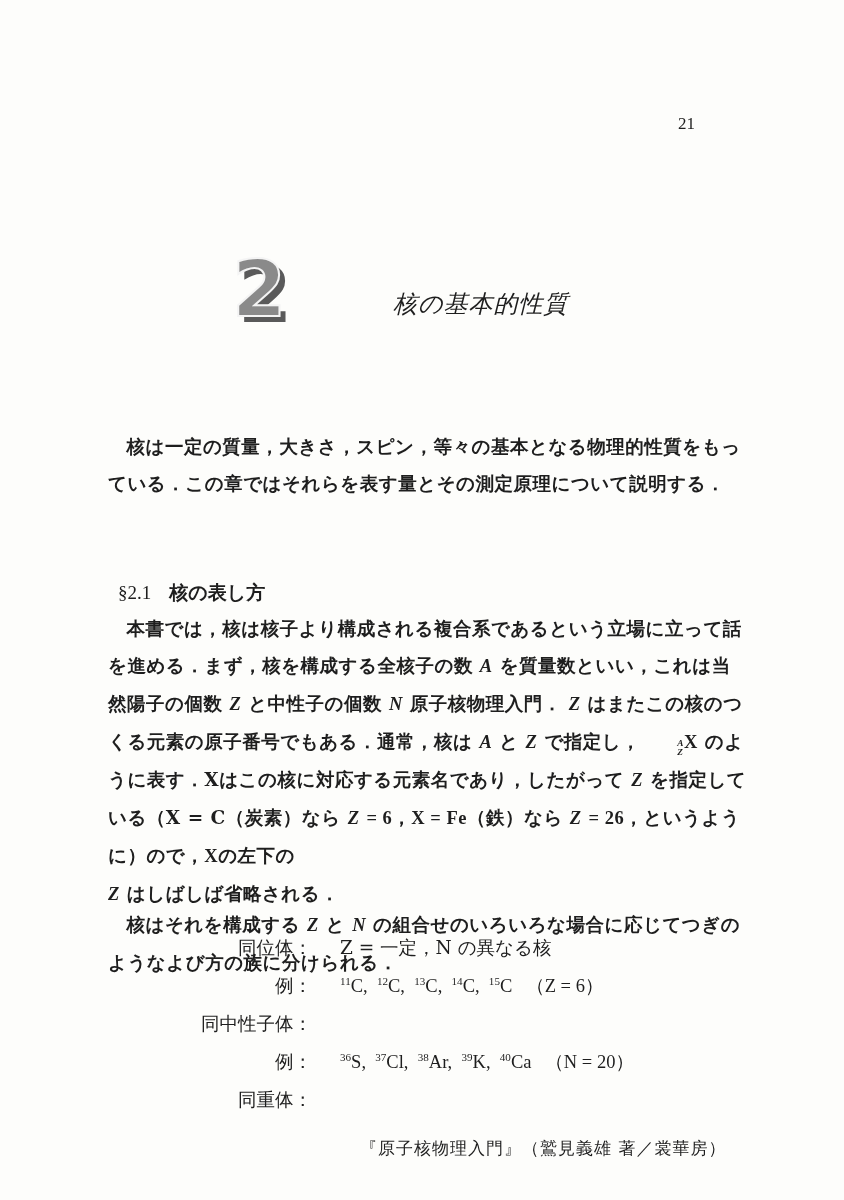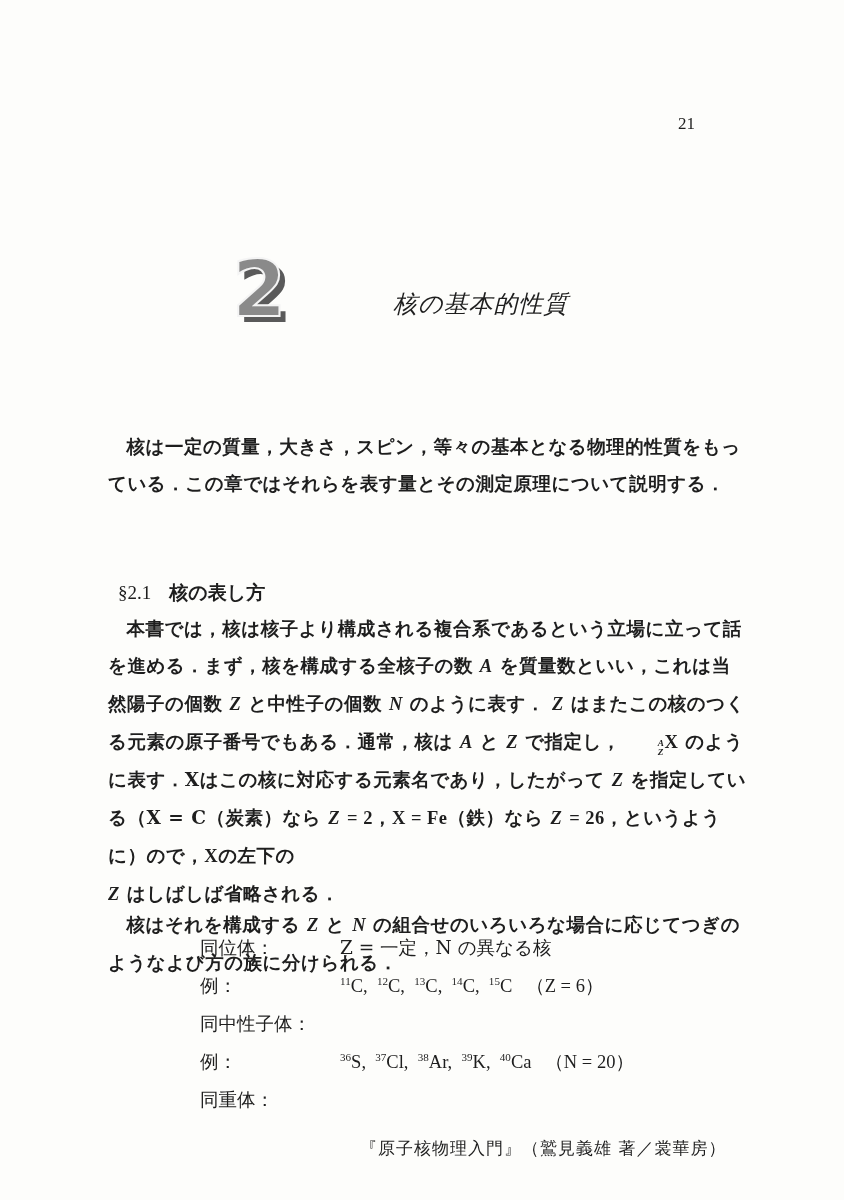--- a/index.html
+++ b/index.html
@@ -17,21 +17,21 @@
     .section-heading .num { font-family: "Liberation Serif", serif; font-weight: normal; margin-right: 18px; }
     .body1 { top: 610px; }
     .body2 { top: 906px; }
     i.m { font-family: "Liberation Serif", serif; font-style: italic; }
     .r { font-family: "Liberation Serif", serif; }
     sup { font-size: 0.6em; font-family: "Liberation Serif", serif; }
     .nuc { display: inline-block; position: relative; }
     .nuc .pre { display: inline-flex; flex-direction: column; font-size: 0.5em; line-height: 1; vertical-align: 0.2em; font-family: "Liberation Serif", serif; font-style: italic; }
     .class-table { position: absolute; left: 200px; top: 928px; font-size: 18.5px; }
     .row { display: flex; height: 38px; align-items: center; }
-    .row .lab { width: 112px; text-align: left; }
+    .row .lab { width: 112px; text-align: right; }
     .row .val { margin-left: 28px; }
     .footer { position: absolute; left: 360px; top: 1137px; font-size: 17px; font-family: "DejaVu Sans", sans-serif; letter-spacing: 1px; }
   </style>
 </head>
 <body>
 
 <div class="page-number">21</div>
 
 <svg class="chapter-mark" viewBox="0 0 80 78">
   <text x="10" y="70" font-size="78" font-weight="bold" font-family="DejaVu Sans, sans-serif" fill="#5a5a5a">2</text>
@@ -39,24 +39,24 @@
 </svg>
 
 <div class="chapter-title">核の基本的性質</div>
 
 <div class="para intro indent">核は一定の質量，大きさ，スピン，等々の基本となる物理的性質をもっている．この章ではそれらを表す量とその測定原理について説明する．</div>
 
 <div class="section-heading">
   <span class="num">§2.1</span><span>核の表し方</span>
 </div>
 
-<div class="para body1 indent"><span>本書では，核は核子より構成される複合系であるという立場に立って話を進める．まず，核を構成する全核子の数</span> <i class="m">A</i> <span>を質量数といい，これは当然陽子の個数</span> <i class="m">Z</i> <span>と中性子の個数</span> <i class="m">N</i> <span>のように表す．</span> <i class="m">Z</i> <span>はまたこの核のつくる元素の原子番号でもある．通常，核は</span> <i class="m">A</i> <span>と</span> <i class="m">Z</i> <span>で指定し，</span><span class="nuc"><span class="pre">
+<div class="para body1 indent"><span>本書では，核は核子より構成される複合系であるという立場に立って話を進める．まず，核を構成する全核子の数</span> <i class="m">A</i> <span>を質量数といい，これは当然陽子の個数</span> <i class="m">Z</i> <span>と中性子の個数</span> <i class="m">N</i> <span>原子核物理入門．</span> <i class="m">Z</i> <span>はまたこの核のつくる元素の原子番号でもある．通常，核は</span> <i class="m">A</i> <span>と</span> <i class="m">Z</i> <span>で指定し，</span><span class="nuc"><span class="pre">
         <span>A</span>
         <span>Z</span>
-      </span><span class="r">X</span></span> <span>のように表す．Xはこの核に対応する元素名であり，したがって</span> <i class="m">Z</i> <span>を指定している（X = C（炭素）なら</span> <i class="m">Z</i> <span class="r">= 2，X = Fe（鉄）なら</span> <i class="m">Z</i> <span class="r">= 26，というように）ので，Xの左下の</span><br><i class="m">Z</i> <span>はしばしば省略される．</span></div>
+      </span><span class="r">X</span></span> <span>のように表す．Xはこの核に対応する元素名であり，したがって</span> <i class="m">Z</i> <span>を指定している（X = C（炭素）なら</span> <i class="m">Z</i> <span class="r">= 6，X = Fe（鉄）なら</span> <i class="m">Z</i> <span class="r">= 26，というように）ので，Xの左下の</span><br><i class="m">Z</i> <span>はしばしば省略される．</span></div>
 
 <div class="para body2 indent"><span>核はそれを構成する</span> <i class="m">Z</i> <span>と</span> <i class="m">N</i> <span>の組合せのいろいろな場合に応じてつぎのようなよび方の族に分けられる．</span></div>
 
 <div class="class-table">
   <div class="row">
     <span class="lab">同位体：</span>
     <span class="val">Z = 一定，N の異なる核</span>
   </div>
   <div class="row">
     <span class="lab">例：</span>

